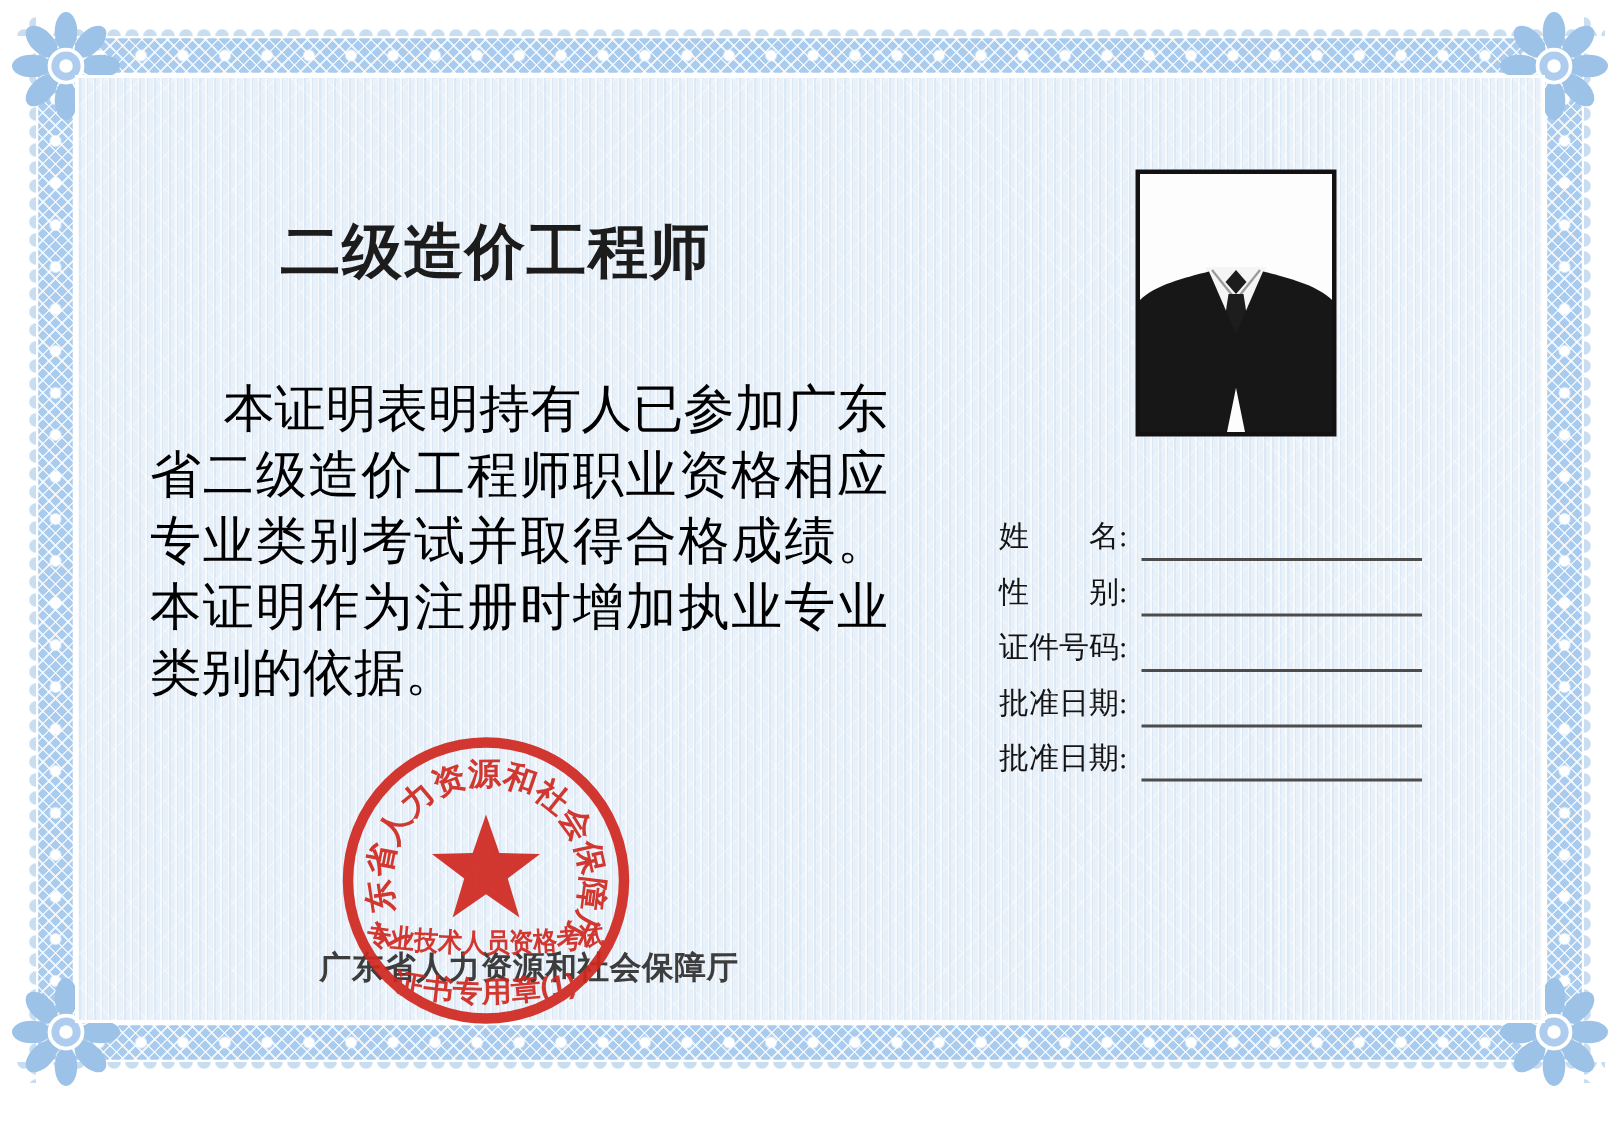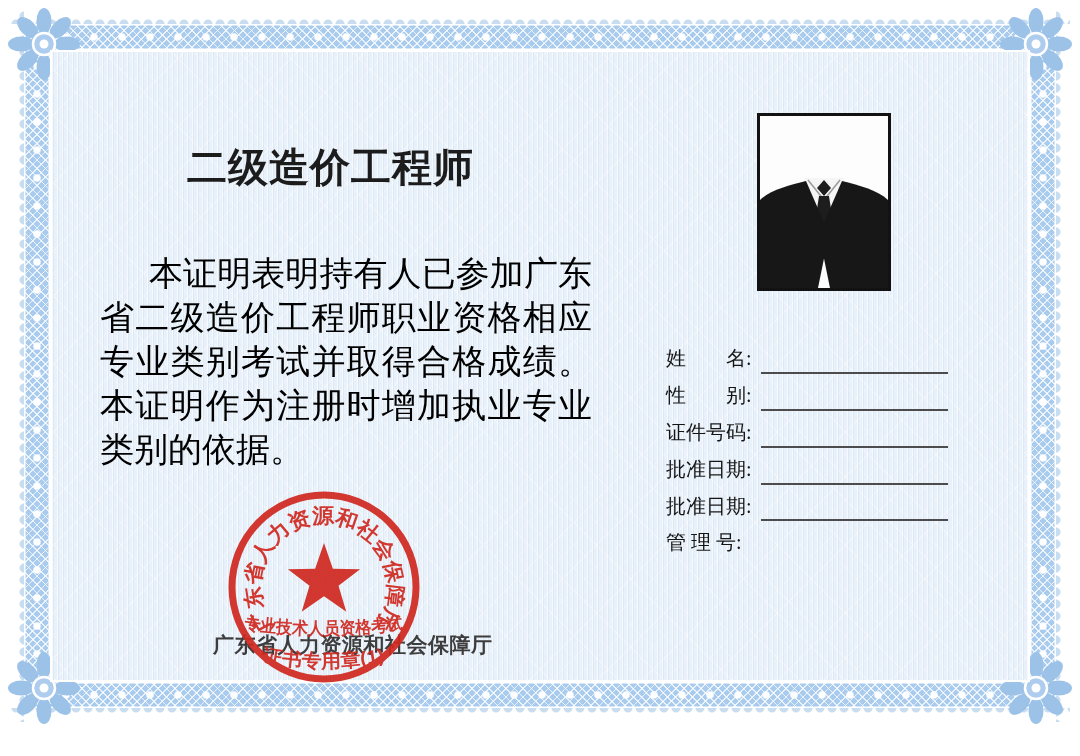--- a/index.html
+++ b/index.html
@@ -175,23 +175,20 @@
       <span class="field-line"></span>
     </div>
     <div class="field-row">
       <span class="field-label">批准日期:</span>
       <span class="field-line"></span>
     </div>
     <div class="field-row">
       <span class="field-label">批准日期:</span>
       <span class="field-line"></span>
     </div>
-    <div class="field-row">
-      <span class="field-label">管 理 号:</span>
-    </div>
   </div>
 
   <div class="issuer">广东省人力资源和社会保障厅</div>
 
   <svg class="seal" viewBox="0 0 220 220">
     <defs>
       <path id="sealArc" d="M 59.6 149.4 A 64 64 0 1 1 160.4 149.4" fill="none"></path>
       <path id="sealLine1" d="M 30 152 Q 110 163 190 152" fill="none"></path>
       <path id="sealLine2" d="M 48 184 Q 110 197 172 184" fill="none"></path>
     </defs>

